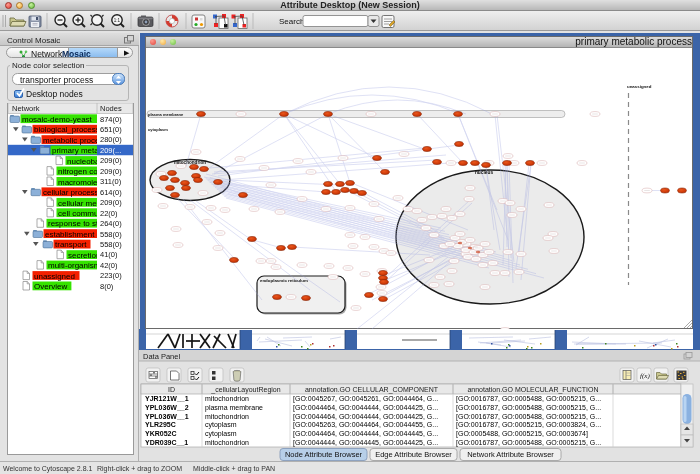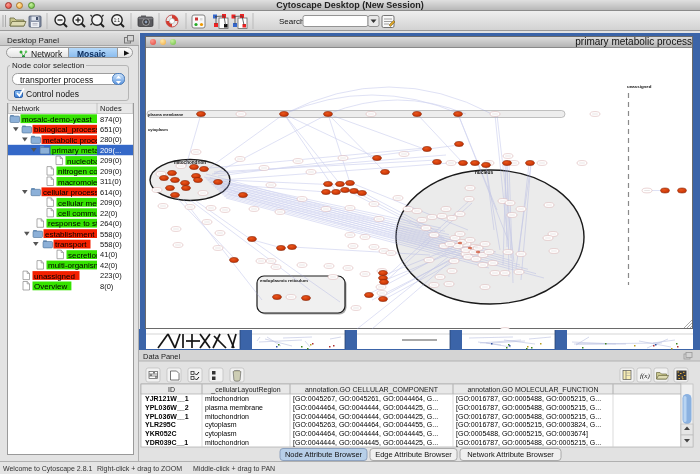--- a/index.html
+++ b/index.html
@@ -4,21 +4,21 @@
 *{margin:0;padding:0;box-sizing:border-box}
 html,body{width:700px;height:474px;overflow:hidden;font-family:"Liberation Sans",sans-serif;background:#e3e3e3}
 .abs{position:absolute}
 </style></head>
 <body>
 
 <div class="abs" style="left:0;top:0;width:700px;height:11px;background:linear-gradient(#e0e0e0,#b8b8b8);border-bottom:1px solid #8a8a8a">
 <div class="abs" style="left:4.5px;top:2px;width:7px;height:7px;border-radius:50%;background:radial-gradient(circle at 35% 30%,#ff9a8f,#e0443a);border:0.5px solid #a03028"></div>
 <div class="abs" style="left:16px;top:2px;width:7px;height:7px;border-radius:50%;background:radial-gradient(circle at 35% 30%,#ffe9a8,#f0a73e);border:0.5px solid #ad7425"></div>
 <div class="abs" style="left:27.5px;top:2px;width:7px;height:7px;border-radius:50%;background:radial-gradient(circle at 35% 30%,#c8f0a0,#6cbf3f);border:0.5px solid #4f8f2a"></div>
-<div style="text-align:center;font-size:9px;line-height:11px;color:#222;font-weight:bold">Cytoscape Desktop (New Session)</div>
+<div style="text-align:center;font-size:9px;line-height:11px;color:#222;font-weight:bold">Attribute Desktop (New Session)</div>
 </div>
 
 <div class="abs" style="left:0;top:11px;width:700px;height:20px;background:linear-gradient(#efefef,#d2d2d2);border-bottom:1px solid #9a9a9a"></div>
 <svg style="position:absolute;left:0;top:11px" width="700" height="20" viewBox="0 0 700 20">
 <g stroke="#aaa" stroke-width="1">
       <line x1="3" y1="4" x2="3" y2="16"></line>
       <line x1="5.5" y1="4" x2="5.5" y2="16"></line>
     </g>
 <g stroke="#bbb" stroke-width="1">
       <line x1="47" y1="2" x2="47" y2="18"></line>
@@ -97,56 +97,56 @@
 
 <rect x="382" y="4.5" width="12" height="12" rx="1.5" fill="#f8f8f8" stroke="#666" stroke-width="0.9"></rect>
 <line x1="384" y1="8" x2="392" y2="8" stroke="#888" stroke-width="0.8"></line>
     <line x1="384" y1="10.5" x2="392" y2="10.5" stroke="#888" stroke-width="0.8"></line>
     <line x1="384" y1="13" x2="389" y2="13" stroke="#888" stroke-width="0.8"></line>
 <path d="M389 14 l4.5 -4.5 l1.5 1.5 l-4.5 4.5 z" fill="#d9a326" stroke="#6e5312" stroke-width="0.5"></path>
 </svg>
 
 <div class="abs" style="left:0;top:33px;width:139px;height:428px;background:#e3e3e3;border-right:1px solid #b0b0b0">
   <div class="abs" style="left:0;top:0;width:139px;height:13px;background:linear-gradient(#dedede,#c8c8c8);border-bottom:1px solid #a6a6a6">
-    <span style="font-size:8px;color:#222;position:absolute;left:7px;top:2.5px">Desktop Panel</span>
+    <span style="font-size:8px;color:#222;position:absolute;left:7px;top:2.5px">Control Mosaic</span>
     <svg class="abs" style="left:124px;top:2px" width="11" height="9">
         <rect x="0.5" y="2.5" width="6" height="5.5" fill="none" stroke="#777" stroke-width="1"></rect>
         <rect x="3.5" y="0.5" width="6" height="5.5" fill="#d4d4d4" stroke="#777" stroke-width="1"></rect>
       </svg>
   </div>
 
   <div class="abs" style="left:6px;top:14px;width:127px;height:11px;border:1px solid #9a9a9a;border-radius:5.5px;background:linear-gradient(#fdfdfd,#e4e4e4);overflow:hidden">
     <div class="abs" style="left:61px;top:0;width:50px;height:11px;background:linear-gradient(#b5d9fa,#82b6ec);border-left:1px solid #9a9a9a;border-right:1px solid #9a9a9a"></div>
     <svg class="abs" style="left:12px;top:1.5px" width="9" height="8">
         <circle cx="2" cy="2" r="1.5" fill="#3a3"></circle>
         <circle cx="7" cy="1.8" r="1.3" fill="#6c6"></circle>
         <circle cx="4.5" cy="6.5" r="1.5" fill="#183"></circle>
         <path d="M2 2 L4.5 6.5 L7 1.8" stroke="#3a3" stroke-width="0.7" fill="none"></path>
       </svg>
     <span class="abs" style="left:24px;top:1px;font-size:8.5px;color:#111">Network</span>
-    <span class="abs" style="left:70px;top:1px;font-size:8.5px;font-weight:bold;color:#0a2a5a">Mosaic</span>
+    <span class="abs" style="left:55px;top:1px;font-size:8.5px;font-weight:bold;color:#0a2a5a">Mosaic</span>
     <span class="abs" style="left:117px;top:0.5px;font-size:7px;color:#111">▶</span>
   </div>
 
   <div class="abs" style="left:7px;top:32px;width:122px;height:36px;border:1px solid #b5b5b5;border-radius:3px"></div>
   <span class="abs" style="left:10px;top:27.5px;font-size:8px;color:#222;background:#e3e3e3;padding:0 2px">Node color selection</span>
   <div class="abs" style="left:12px;top:40px;width:113px;height:11.5px;background:#fff;border:1px solid #9e9e9e;border-radius:5.5px">
     <span class="abs" style="left:7px;top:1.2px;font-size:8.5px;color:#111">transporter process</span>
     <div class="abs" style="right:-1px;top:-1px;width:13px;height:11.5px;border-radius:5.5px;background:linear-gradient(#cfe5fb,#5e97e0);border:1px solid #4a7ec0"></div>
     <svg class="abs" style="right:1.5px;top:0.5px" width="9" height="10">
         <path d="M4.5 0.5 l2.6 3 h-5.2 z" fill="#fff"></path>
         <path d="M4.5 9 l2.6 -3 h-5.2 z" fill="#fff"></path>
       </svg>
   </div>
 
   <div class="abs" style="left:14px;top:56.5px;width:8.5px;height:8.5px;border-radius:2px;background:linear-gradient(#8fc1f5,#3d7fd6);border:1px solid #2e62aa"></div>
   <svg class="abs" style="left:14.5px;top:53.5px" width="12" height="12">
       <path d="M2 6 l2.4 2.8 L9 1.5" stroke="#fff" stroke-width="1.8" fill="none"></path>
     </svg>
-  <span class="abs" style="left:26px;top:56px;font-size:8.5px;color:#111">Control nodes</span>
+  <span class="abs" style="left:26px;top:56px;font-size:8.5px;color:#111">Desktop nodes</span>
 
   <div class="abs" style="left:7px;top:69.5px;width:127px;height:352px;border:1px solid #9a9a9a;background:#fff"></div>
 </div>
 <svg style="position:absolute;left:8px;top:103px" width="125" height="351" viewBox="0 0 125 351">
     <defs>
       <clipPath id="lblclip">
         <rect x="0" y="0" width="89" height="351"></rect>
       </clipPath>
     </defs>
     <rect x="0" y="0" width="125" height="351" fill="#fff"></rect>

